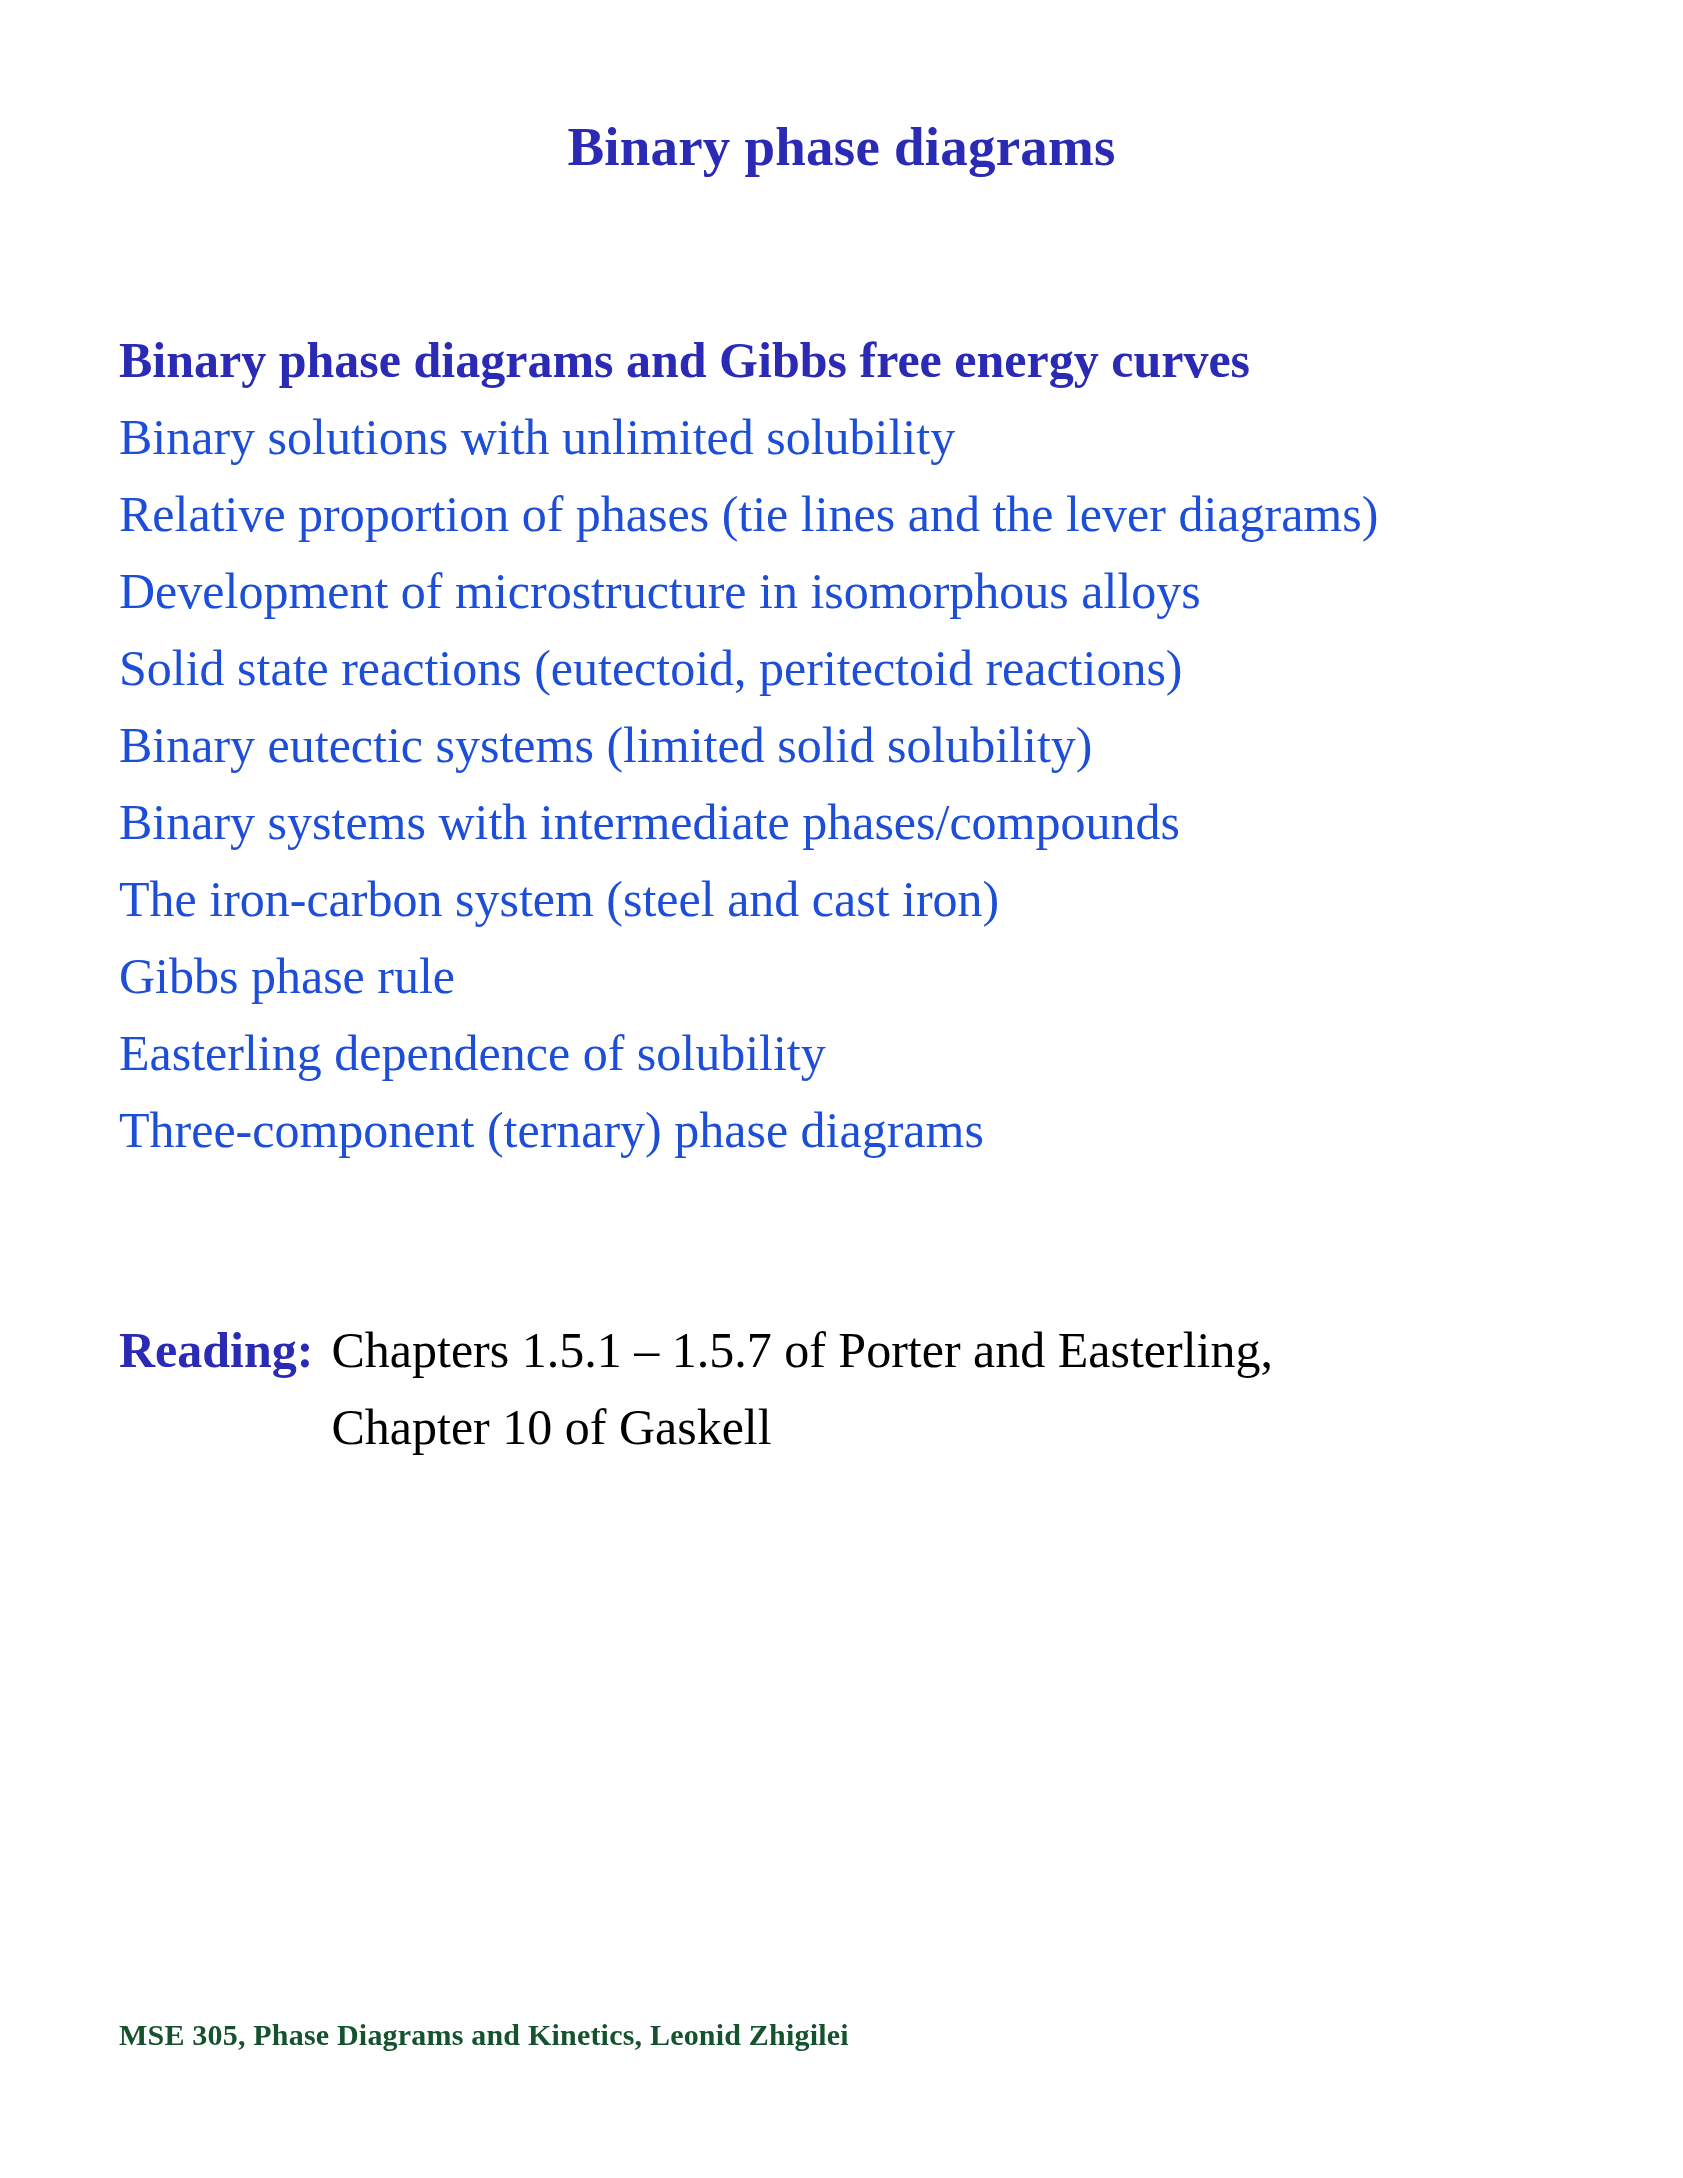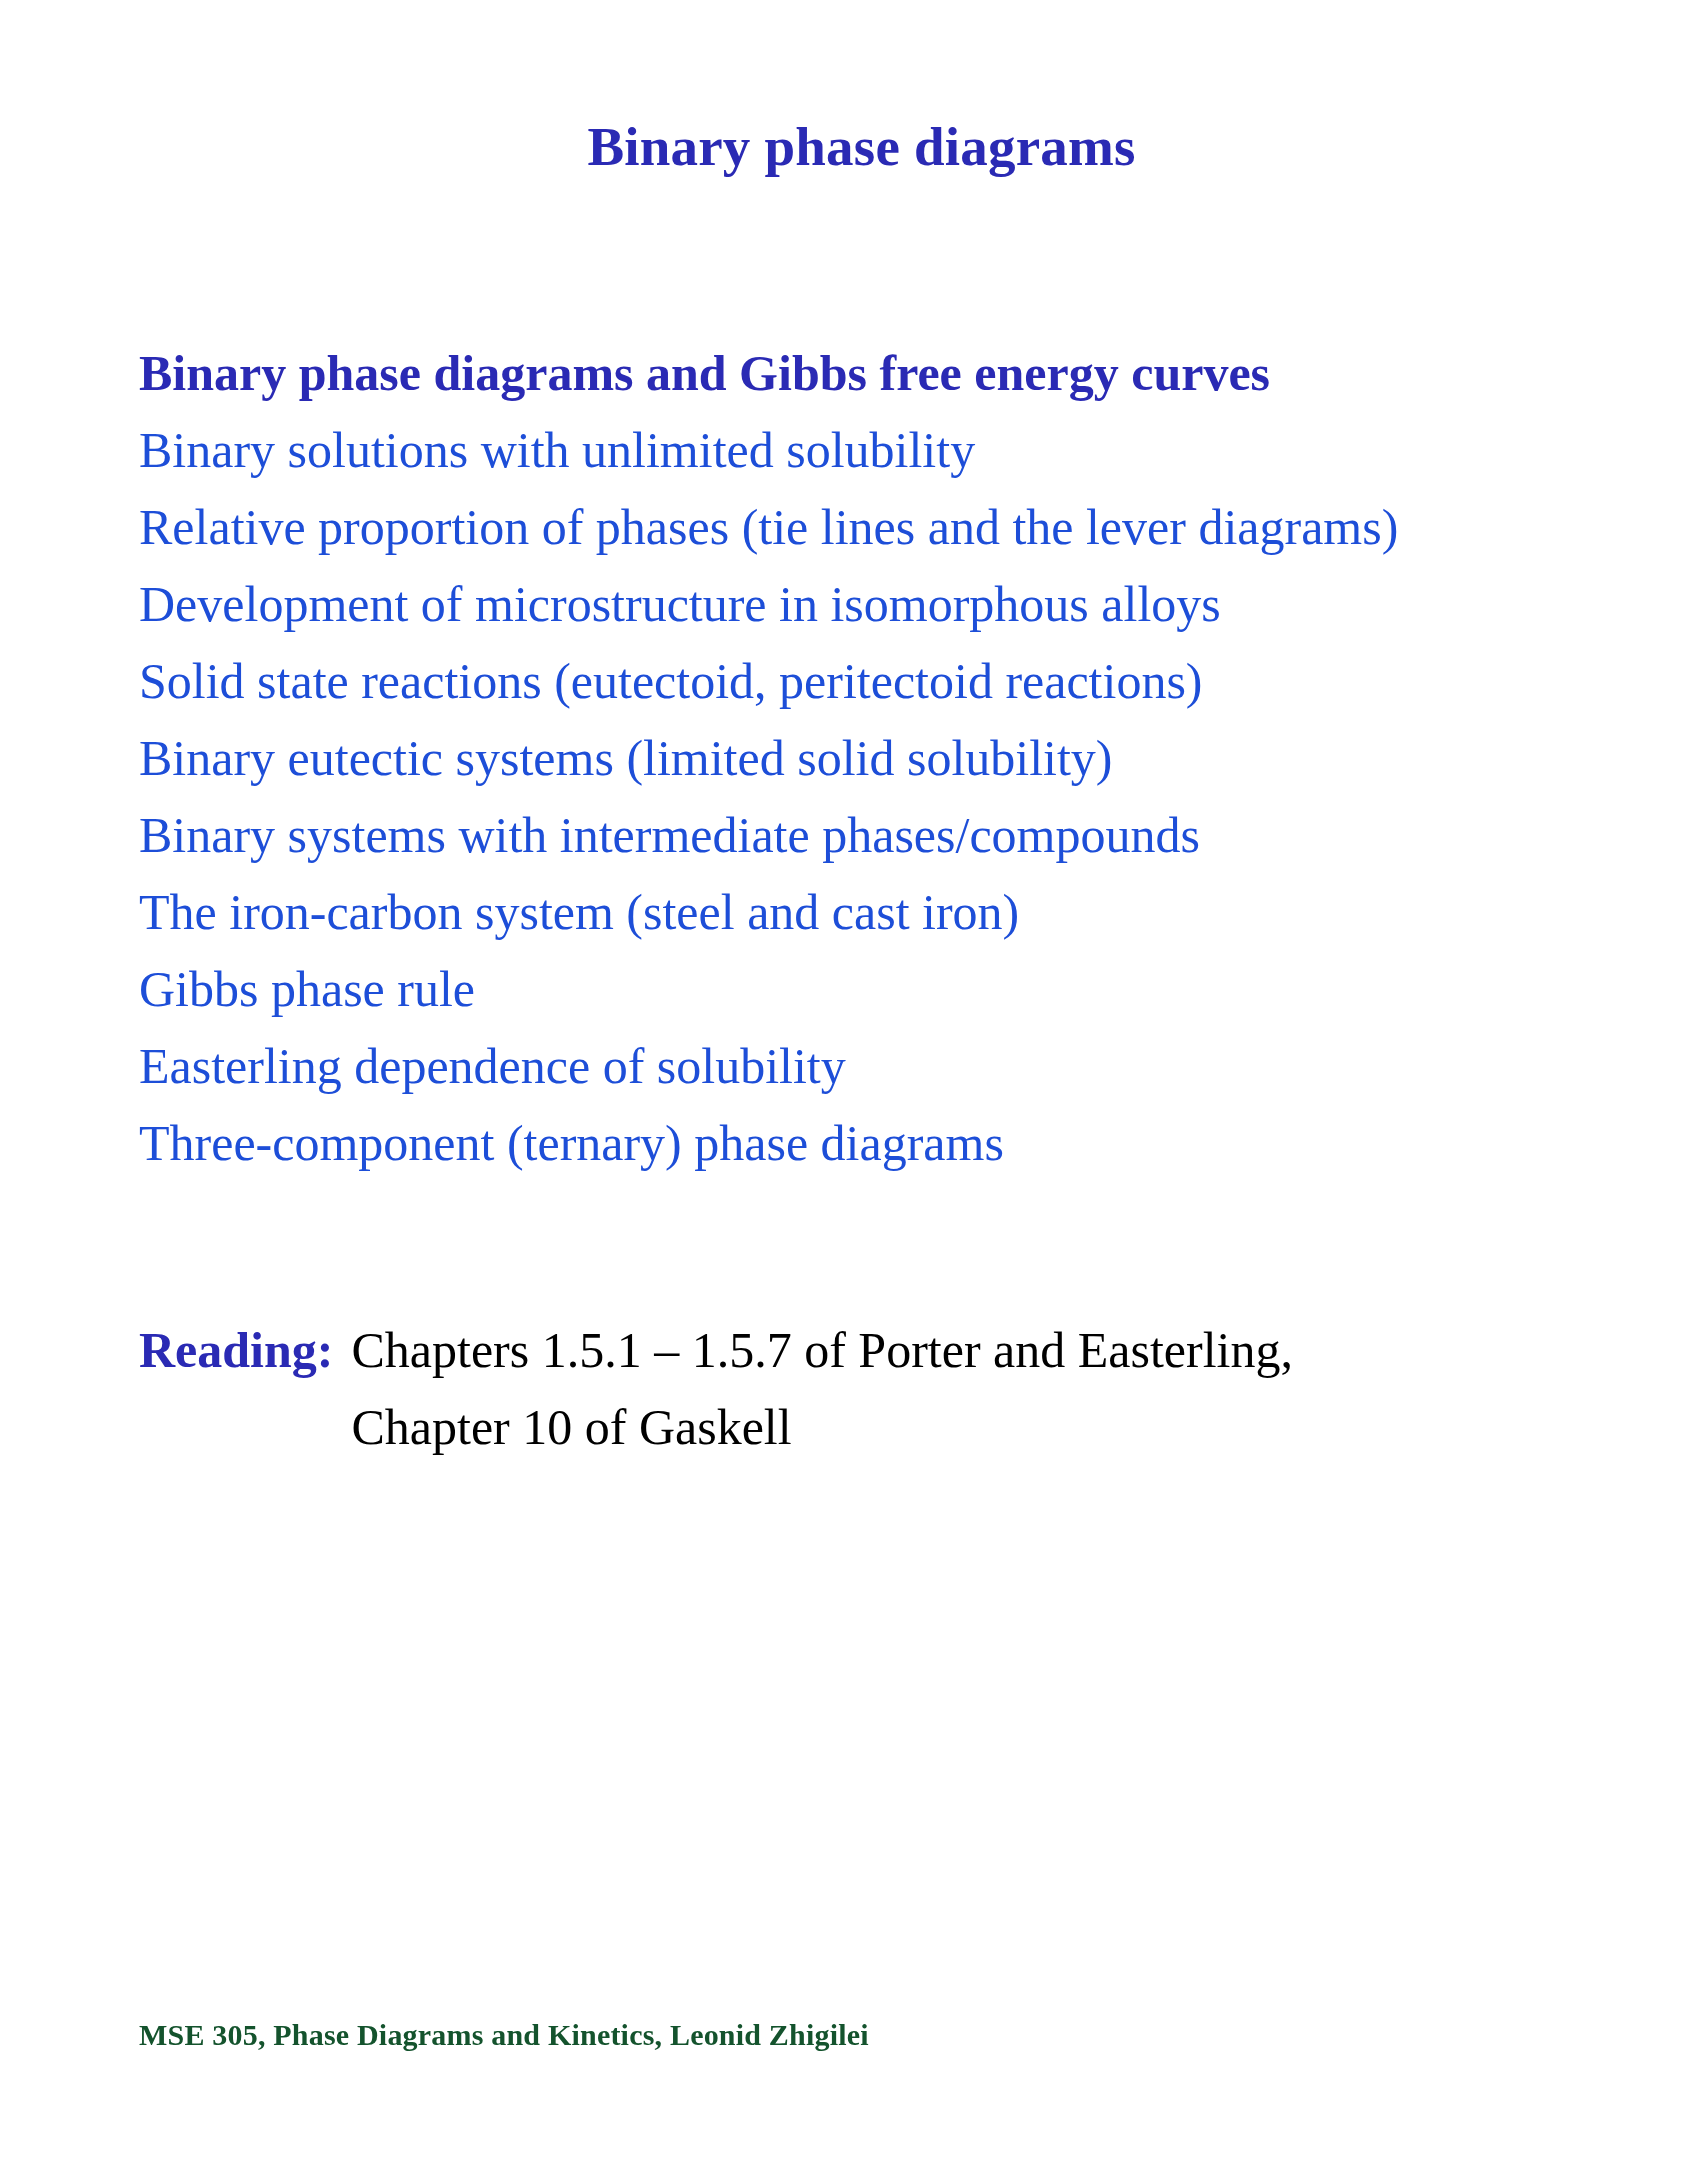--- a/index.html
+++ b/index.html
@@ -14,41 +14,40 @@
     position: relative;
     font-family: "Liberation Serif", "DejaVu Serif", serif;
     color: #000000;
     overflow: hidden;
   }
 
   .slide {
     position: absolute;
     inset: 0;
     background: #ffffff;
-    margin-left: 20px;
   }
 
   
   .slide-title {
     position: absolute;
     top: 117px;
     left: 0;
     width: 1683px;
     text-align: center;
     font-size: 55px;
     font-weight: bold;
     color: #2a2ab4;
     letter-spacing: 0.2px;
     line-height: 1.1;
   }
 
   
   .outline {
     position: absolute;
-    top: 335px;
+    top: 322px;
     left: 119px;
     width: 1465px;
   }
   .outline-line {
     font-size: 50px;
     line-height: 77px;
     color: #1d4ed8;
     white-space: nowrap;
   }
   .outline-line.heading {

